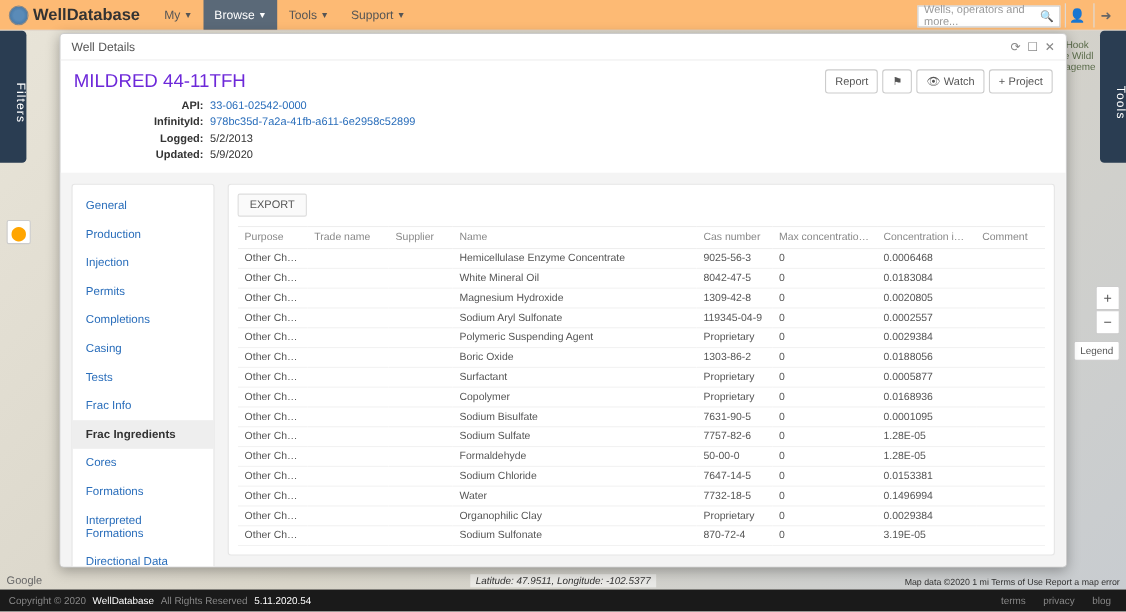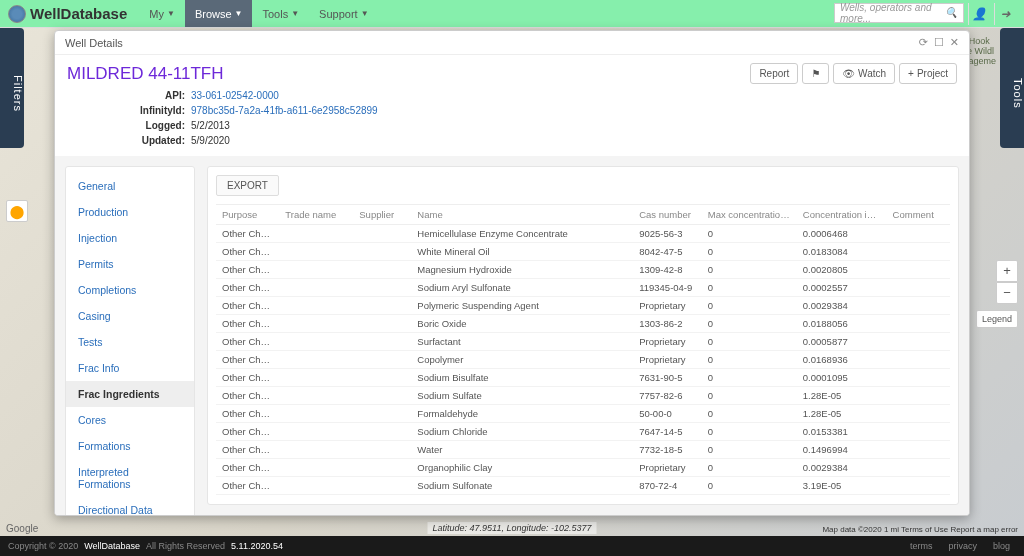--- a/index.html
+++ b/index.html
@@ -1,27 +1,27 @@
 <!DOCTYPE html>
 <html><head>
 <meta charset="utf-8">
 <style>
 * { box-sizing: border-box; margin: 0; padding: 0; }
 body { font-family: "Helvetica Neue", Helvetica, Arial, sans-serif; font-size: 12px; color: #333; background: #b8b5ae; width: 1024px; height: 556px; overflow: hidden; position: relative; }
 
 
-.navbar { background: #86efac; border-bottom: 1px solid #ddd; height: 28px; display: flex; align-items: center; padding: 0 8px; }
+.navbar { background: #fdba74; border-bottom: 1px solid #ddd; height: 28px; display: flex; align-items: center; padding: 0 8px; }
 .brand { display: flex; align-items: center; font-size: 15px; font-weight: 600; color: #333; margin-right: 12px; }
 .brand-logo { width: 18px; height: 18px; border-radius: 50%; background: radial-gradient(circle, #5a8bb8 40%, #3a6b98 100%); margin-right: 4px; border: 1px solid #888; }
 .brand .bold { font-weight: 700; }
 .nav-menu { display: flex; height: 100%; }
 .nav-item { padding: 0 10px; display: flex; align-items: center; color: #555; font-size: 11px; height: 100%; cursor: pointer; }
 .nav-item.active { background: #5a6978; color: #fff; }
 .caret-dn { font-size: 8px; margin-left: 3px; }
-.nav-right { margin-left: auto; display: flex; align-items: flex-start; gap: 4px; font-style: italic; }
+.nav-right { margin-left: auto; display: flex; align-items: flex-end; gap: 4px; }
 .search-box { background: #fff; border: 1px solid #ccc; height: 20px; width: 130px; font-size: 10px; padding: 0 5px; color: #999; display: flex; align-items: center; justify-content: space-between; }
 .icon-btn { width: 22px; height: 22px; display: flex; align-items: center; justify-content: center; color: #666; border-left: 1px solid #ddd; cursor: pointer; }
 
 
 .rail { position: absolute; top: 28px; width: 24px; height: 120px; background: #2a3d52; color: #fff; writing-mode: vertical-rl; text-align: center; font-size: 11px; padding-top: 10px; letter-spacing: 1px; }
 .rail.left { left: 0; border-radius: 0 4px 4px 0; }
 .rail.right { right: 0; border-radius: 4px 0 0 4px; }
 
 
 .map-bg { position: absolute; top: 28px; left: 0; right: 0; bottom: 20px; background: linear-gradient(135deg, #e8e4d8 0%, #d8d4c8 50%, #c8ccd0 100%); }

